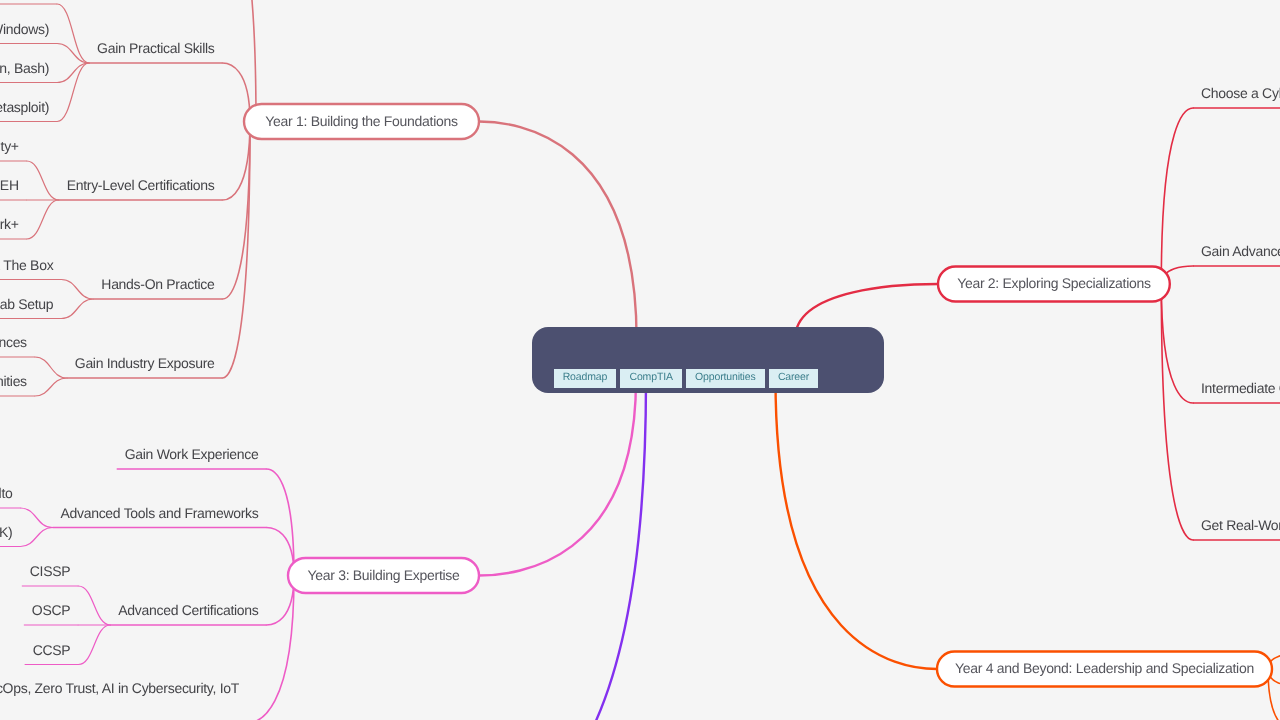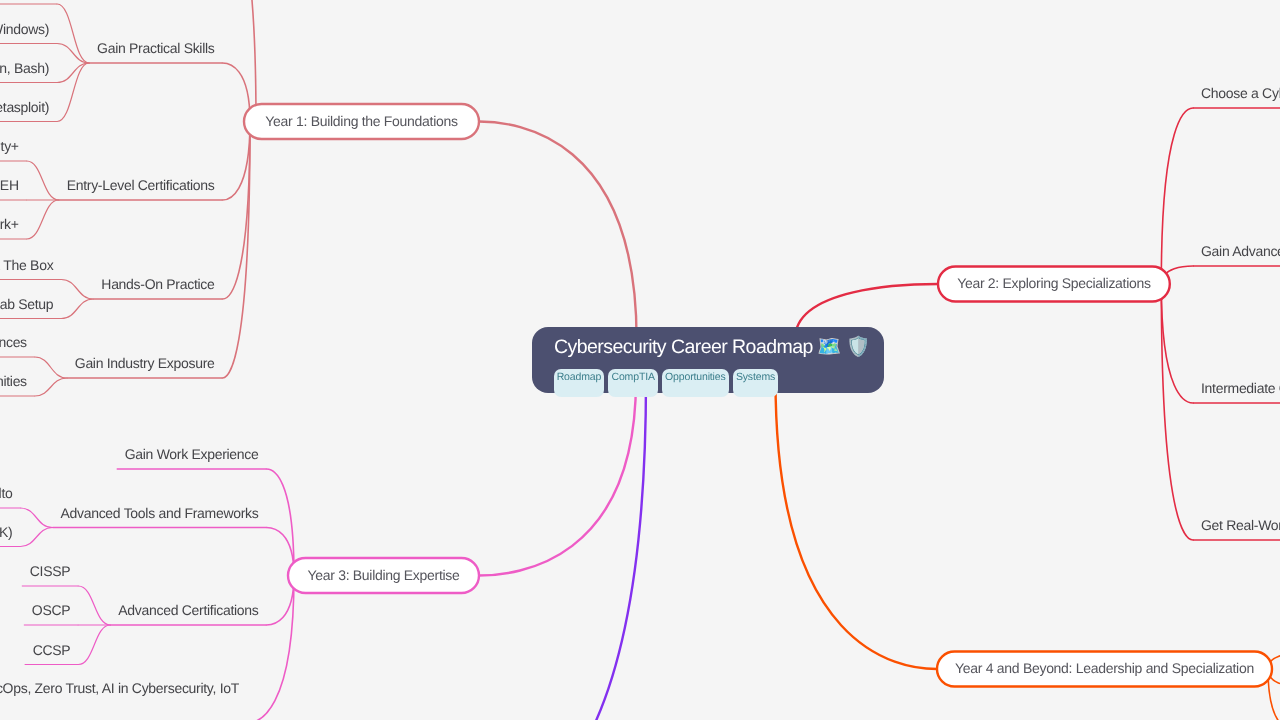--- a/index.html
+++ b/index.html
@@ -10,21 +10,21 @@
   #stage{position:relative;width:1280px;height:720px;}
   svg#mm{position:absolute;left:0;top:0;width:1280px;height:720px;display:block;}
   .nlabel{font-family:"Liberation Sans",sans-serif;font-size:14px;letter-spacing:-0.3px;
           fill:#444448;dominant-baseline:alphabetic;}
   .ybox-text{font-family:"Liberation Sans",sans-serif;font-size:14px;letter-spacing:-0.3px;
           fill:#55555c;text-anchor:middle;}
   #rootbox{position:absolute;box-sizing:border-box;background:#4c5070;border-radius:16px;}
   #roottitle{position:absolute;color:#fff;font-size:19.5px;letter-spacing:-0.55px;white-space:nowrap;line-height:1;}
   #roottags{position:absolute;display:flex;gap:4.3px;}
   .tag{background:#daeef3;color:#3d7f8c;font-size:10.5px;letter-spacing:-0.15px;line-height:16px;
-       height:28px;padding:0 3px;border-radius:7px;white-space:nowrap;}
+       height:19px;padding:0 9px;border-radius:0;white-space:nowrap;}
 </style>
 </head>
 <body>
 
 <div id="stage">
   <svg id="mm" viewBox="0 0 1280 720">
       <g>
         <path d="M479.0,121.5 C518.4,121.5 636.6,137.0 636.6,339.2" fill="none" stroke="#d9737b" stroke-width="2.4" stroke-linecap="round"></path>
         <path d="M222.5,63.0 C229.4,63.0 250.0,67.2 250.0,121.5" fill="none" stroke="#d9737b" stroke-width="1.6" stroke-linecap="round"></path>
         <path d="M57.1,4.0 C73.1,4.0 73.1,63.0 89.1,63.0" fill="none" stroke="#d9737b" stroke-width="1.2" stroke-linecap="round"></path>
@@ -134,21 +134,20 @@
         <text x="29.81" y="576.3" class="nlabel">CISSP</text>
         <text x="31.85" y="615.3" class="nlabel">OSCP</text>
         <text x="32.63" y="654.8" class="nlabel">CCSP</text>
         <text x="-133.04" y="693" class="nlabel">Stay Updated: DevSecOps, Zero Trust, AI in Cybersecurity, IoT</text>
         <text x="1301.5" y="644.55" class="nlabel">Leadership Roles (CISO, Security Architect)</text>
         <text x="1301.5" y="675.6999999999999" class="nlabel">Specialized Expertise (Cloud, OT/ICS, AI Security)</text>
         <text x="1301.5" y="720.3" class="nlabel">Continuous Learning and Mentoring</text>
       </g>
     </svg>
   <div id="rootbox" style="left: 532px; top: 326.5px; width: 352px; height: 66px; background: rgb(76, 80, 112); border-radius: 16px;">
-    <div id="roottitle" style="left: 22px; top: 11.2px;">Cybersecurity Career Roadmap 🗺️ 🛡️</div>
     <div id="roottags" style="left: 21.7px; top: 42.5px;">
         <span class="tag">Roadmap</span>
         <span class="tag">CompTIA</span>
         <span class="tag">Opportunities</span>
-        <span class="tag">Systems</span>
+        <span class="tag">Career</span>
       </div>
   </div>
 </div>
 
 </body></html>

